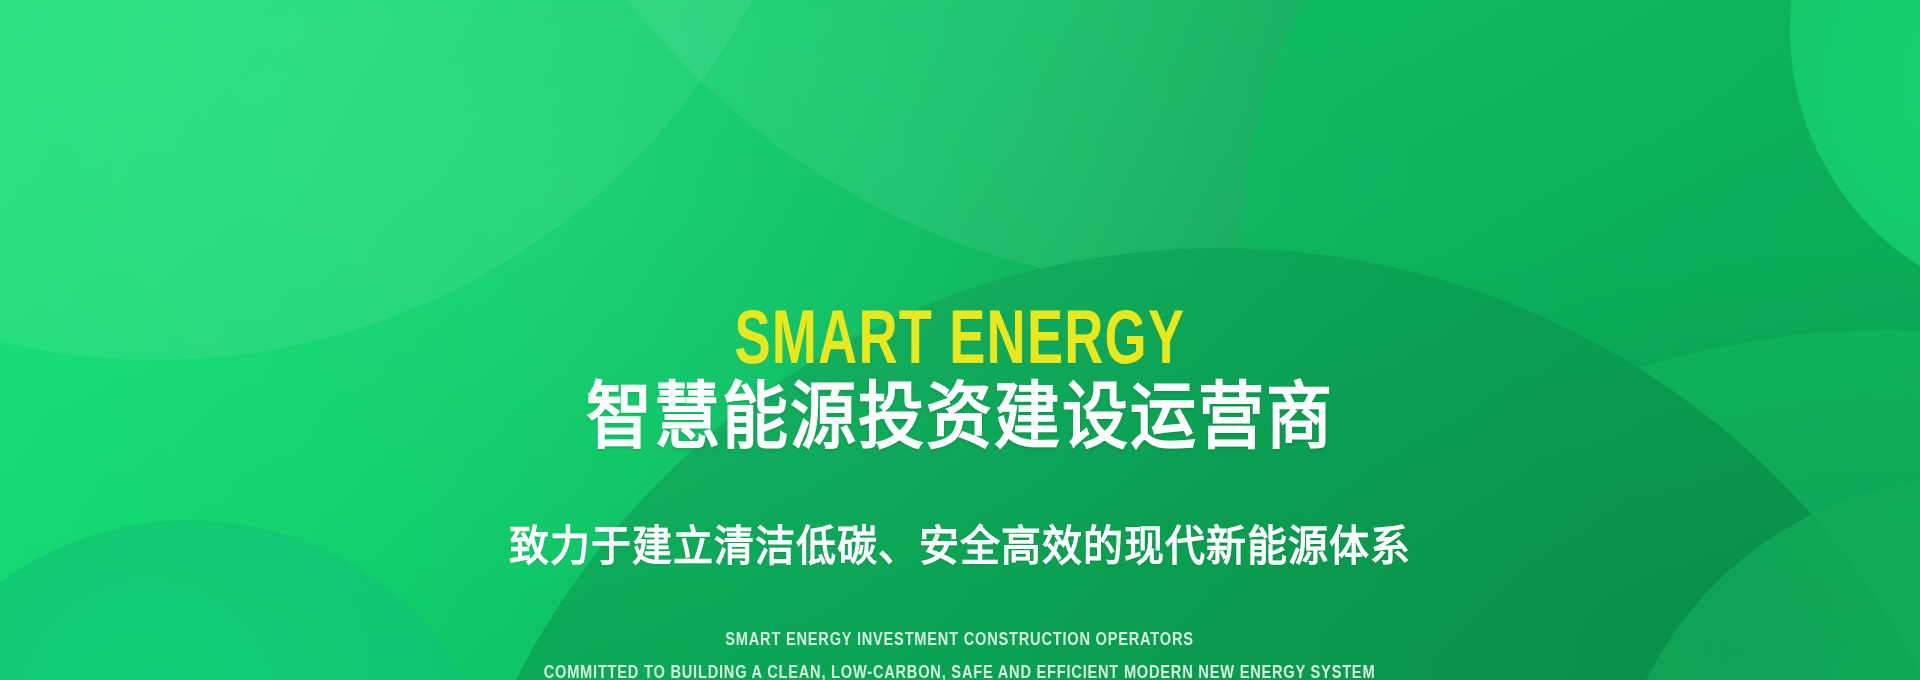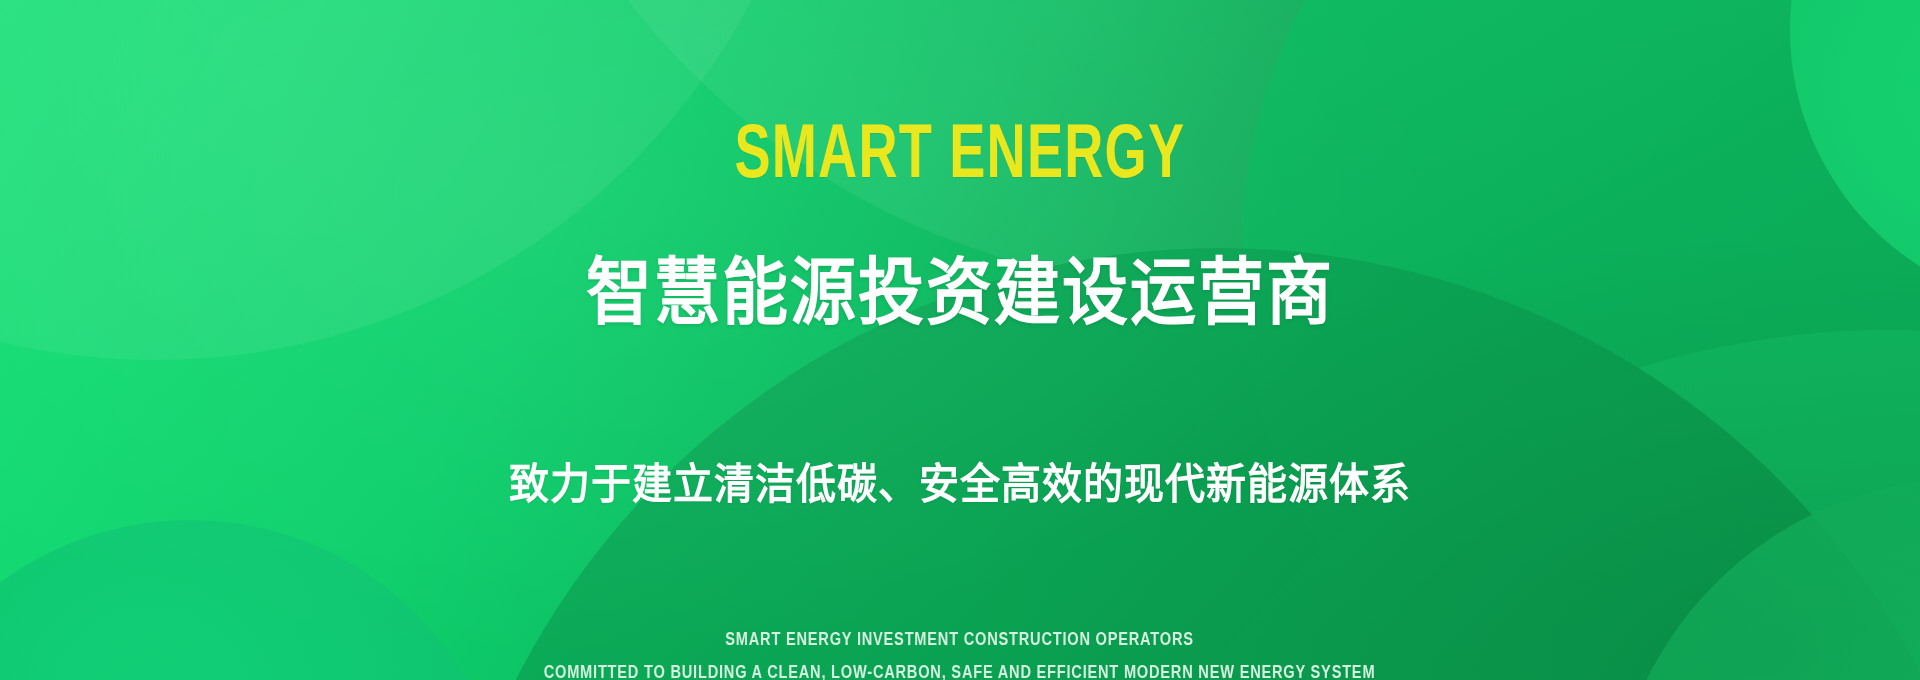--- a/index.html
+++ b/index.html
@@ -111,21 +111,21 @@
     pointer-events: none;
   }
 
   
   .content {
     position: absolute;
     inset: 0;
     display: flex;
     flex-direction: column;
     align-items: center;
-    justify-content: space-between;
+    justify-content: flex-end;
     padding-top: 112px;
     text-align: center;
   }
 
   .title-en {
     font-family: "Liberation Sans Narrow", "Liberation Sans", "DejaVu Sans", sans-serif;
     font-weight: 700;
     font-size: 66px;
     line-height: 1;
     letter-spacing: 1.5px;

